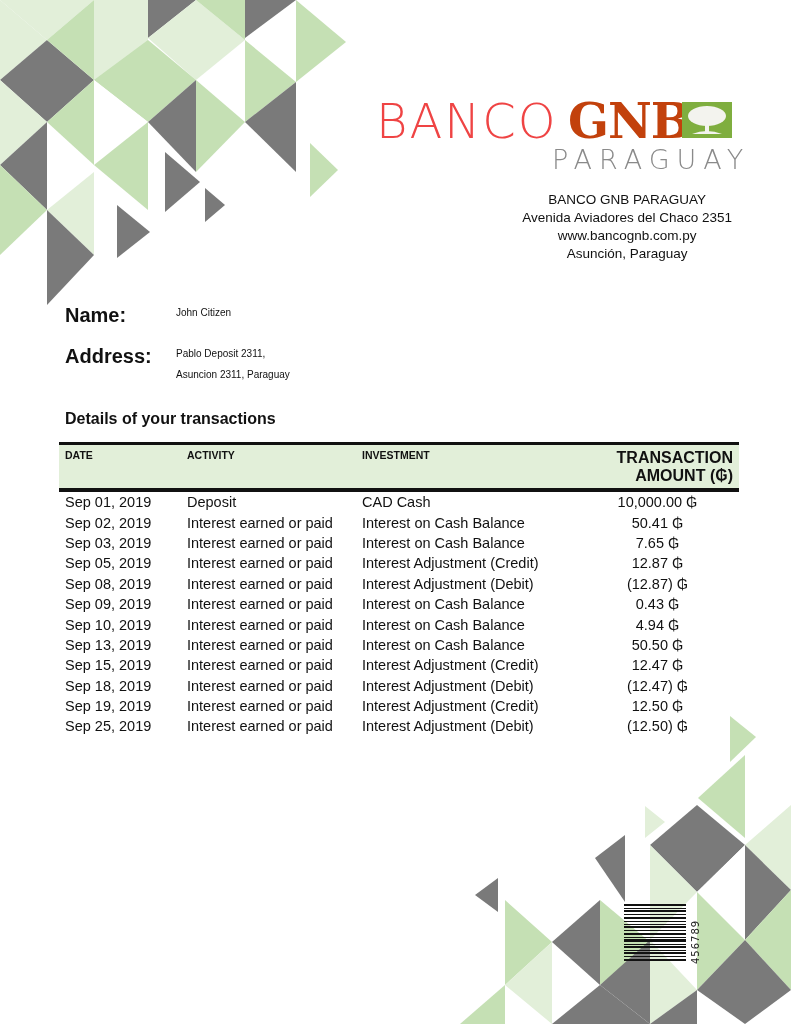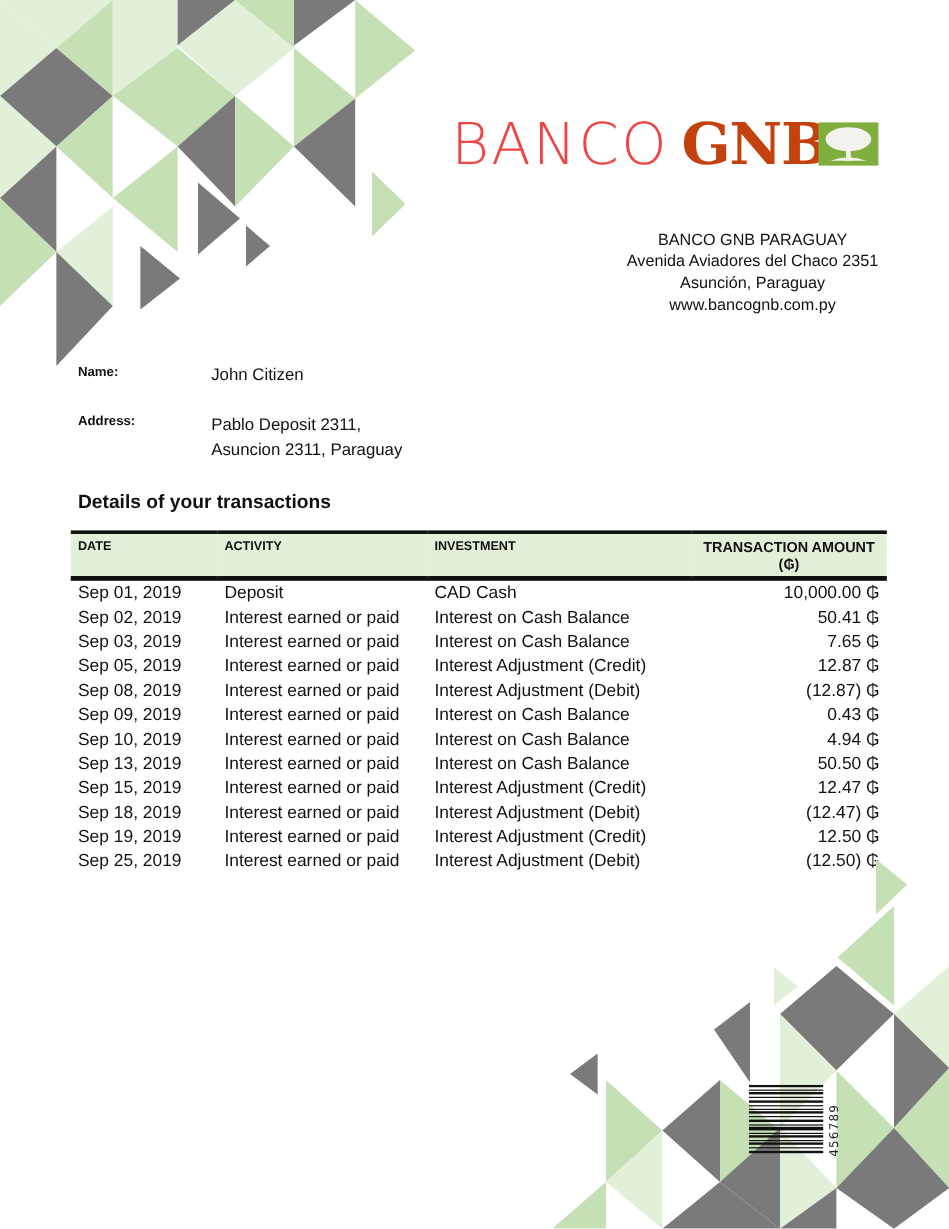--- a/index.html
+++ b/index.html
@@ -7,30 +7,30 @@
     width: 791px; height: 1024px; position: relative; overflow: hidden;
     background: #ffffff; font-family: "Liberation Sans", sans-serif; color: #111;
   }
   .deco { position: absolute; }
   .logo-wrap { position: absolute; left: 376px; top: 96px; width: 360px; height: 80px; }
   .logo-banco { position: absolute; left: 0; top: 0; font-size: 48px; letter-spacing: 2px; color: #ef4444; font-weight: 300; font-family: "DejaVu Sans", sans-serif; line-height: 50px; }
   .logo-gnb { position: absolute; left: 192px; top: 0; font-size: 48px; color: #c2410c; font-family: "DejaVu Serif", serif; font-weight: bold; line-height: 50px; letter-spacing: -1px; }
   .logo-tree { position: absolute; left: 306px; top: 6px; width: 50px; height: 36px; background: #7fae3f; }
   .logo-country { position: absolute; left: 176px; top: 48px; font-size: 27px; letter-spacing: 7px; color: #8a8a8a; font-family: "DejaVu Sans", sans-serif; font-weight: 300; }
   .bank-info { position: absolute; right: 59px; top: 191px; text-align: center; font-size: 13.5px; line-height: 18px; color: #111; }
-  .label { position: absolute; font-weight: bold; font-size: 11px; }
-  .value { position: absolute; font-size: 14px; line-height: 21px; }
+  .label { position: absolute; font-weight: bold; font-size: 20px; }
+  .value { position: absolute; font-size: 10px; line-height: 21px; }
   .section-title { position: absolute; left: 65px; top: 410px; font-weight: bold; font-size: 16px; }
   table { position: absolute; left: 59px; top: 442px; width: 680px; border-collapse: collapse; font-size: 14.5px; }
   thead tr { background: #e2efd9; border-top: 3px solid #111; }
   th { text-align: left; font-size: 10.5px; font-weight: bold; padding: 4px 6px 3px 6px; height: 16px; vertical-align: top; }
-  th.amt { text-align: center; vertical-align: bottom; font-size: 12px; }
+  th.amt { text-align: right; vertical-align: bottom; font-size: 16px; }
   thead tr.line td { padding: 0; height: 1px; background: #111; }
   td { padding: 0 6px; height: 20.4px; line-height: 20px; white-space: nowrap; }
-  td.amt { text-align: right; }
+  td.amt { text-align: center; }
   .c1 { width: 110px; margin-left: 36px; } .c2 { width: 163px; } .c3 { width: 208px; }
   .barcode { position: absolute; left: 624px; top: 904px; width: 64px; height: 60px; }
   .barcode-num { position: absolute; left: 690px; top: 902px; width: 14px; height: 62px; font-size: 10px; color: #222; writing-mode: vertical-rl; transform: rotate(180deg); text-align: left; font-family: "DejaVu Sans", sans-serif; letter-spacing: 1px; }
 </style>
 </head>
 <body>
 
 <svg class="deco" style="left:0;top:0" width="350" height="310" viewBox="0 0 350 310">
   <g>
     <polygon points="0,0 94,0 47,40" fill="#e2efd9"></polygon>
@@ -66,27 +66,28 @@
 <div class="logo-wrap">
   <span class="logo-banco">BANCO</span>
   <span class="logo-gnb">GNB</span>
   <div class="logo-tree">
     <svg width="50" height="36" viewBox="0 0 50 36">
       <ellipse cx="25" cy="14" rx="19" ry="10" fill="#f3f3ee"></ellipse>
       <rect x="23" y="20" width="4" height="12" fill="#f3f3ee"></rect>
       <path d="M10 32 Q25 26 40 32 Z" fill="#f3f3ee"></path>
     </svg>
   </div>
+  <span class="logo-country">PARAGUAY</span>
 </div>
 
 <div class="bank-info">
   <div>BANCO GNB PARAGUAY</div>
   <div>Avenida Aviadores del Chaco 2351</div>
+  <div>www.bancognb.com.py</div>
   <div>Asunción, Paraguay</div>
-  <div>www.bancognb.com.py</div>
 </div>
 
 <span class="label" style="left:65px;top:304px">Name:</span>
 <span class="value" style="left:176px;top:302px">John Citizen</span>
 <span class="label" style="left:65px;top:345px">Address:</span>
 <span class="value" style="left:176px;top:343px">Pablo Deposit 2311,</span>
 <span class="value" style="left:176px;top:364px">Asuncion 2311, Paraguay</span>
 
 <div class="section-title">Details of your transactions</div>
 

